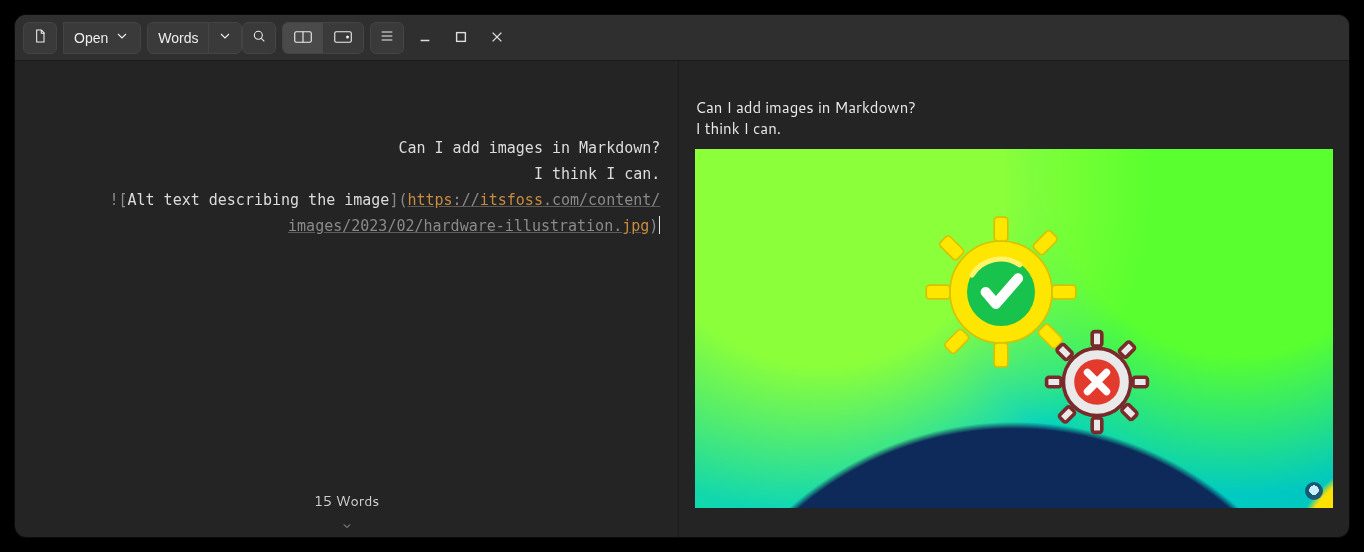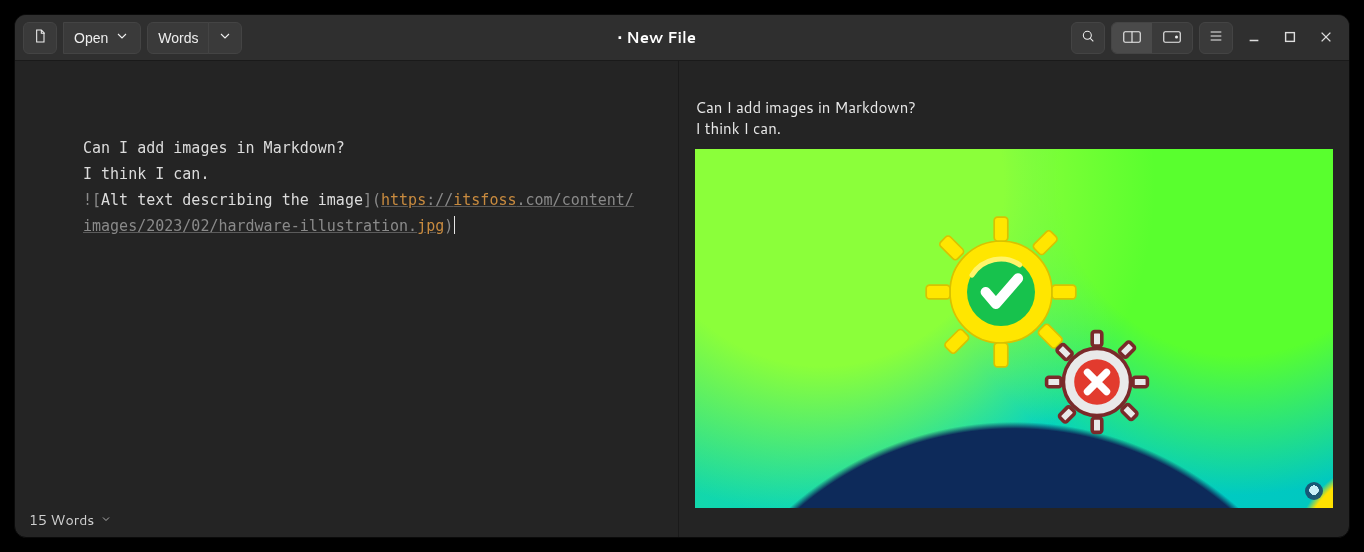--- a/index.html
+++ b/index.html
@@ -37,32 +37,32 @@
 
   
   .panes { flex:1; display:flex; min-height:0; }
   .editor-pane { flex: 0 0 49.8%; border-right: 1px solid #1a1a1a; position: relative; display:flex; flex-direction:column; }
   .preview-pane { flex: 1; overflow: hidden; display:flex; flex-direction:column; }
 
   
   .editor-scroll { flex:1; overflow:auto; }
   .editor {
     padding: 48px 18px 18px 68px; font-family: ui-monospace, "SFMono-Regular", "Consolas", "Menlo", monospace;
-    font-size: 15px; line-height: 26px; color: #dcdcdc; white-space: pre-wrap; word-break: break-word;
+    font-size: 15px; line-height: 26px; color: #dcdcdc; white-space: pre-wrap; word-break: break-word; text-align: right;
   }
   .md-punct { color: #8a8a8a; }
   .md-alt   { color: #dcdcdc; }
   .md-url   { color: #8a8a8a; text-decoration: underline; text-decoration-color: #5b5b5b; }
   .md-url .host { color: #c98b3f; }
   .md-url .ext  { color: #c98b3f; }
   .caret { display:inline-block; width:1px; height:18px; background:#e5e5e5; transform: translateY(3px); margin-left:1px; }
 
   .statusbar {
-    height: 34px; display:flex; align-items:center; 
-    padding: 0 14px; color:#cfcfcf; font-size: 14px; gap:6px;
+    height: 34px; display:flex; align-items:center; justify-content:flex-end;
+    padding: 0 14px; color:#cfcfcf; font-size: 14px; gap:6px;flex-direction:column;
   }
   .statusbar svg { width:12px; height:12px; stroke:#cfcfcf; fill:none; stroke-width:1.6; }
 
   
   .preview-scroll { flex:1; overflow:auto; padding: 36px 16px 16px 16px; }
   .preview-text { font-size: 15px; line-height: 21px; color:#e8e8e8; }
   .preview-img {
     margin-top: 10px; width: 100%; aspect-ratio: 16 / 9; border: none; position: relative; overflow:hidden;
     background:
       radial-gradient(circle at 110% 115%, #ffe100 0 12%, transparent 13%),
@@ -110,21 +110,20 @@
         <button class="btn icon-only">
           <span>
             <svg viewBox="0 0 24 24">
                 <path d="M6 9l6 6 6-6"></path>
               </svg>
           </span>
         </button>
       </div>
     </div>
 
-    <div class="hb-center">• New File</div>
 
     <div class="hb-right">
       <button class="btn icon-only">
         <span>
           <svg viewBox="0 0 24 24">
               <circle cx="11" cy="11" r="6"></circle>
               <path d="M20 20l-4.5-4.5"></path>
             </svg>
         </span>
       </button>

